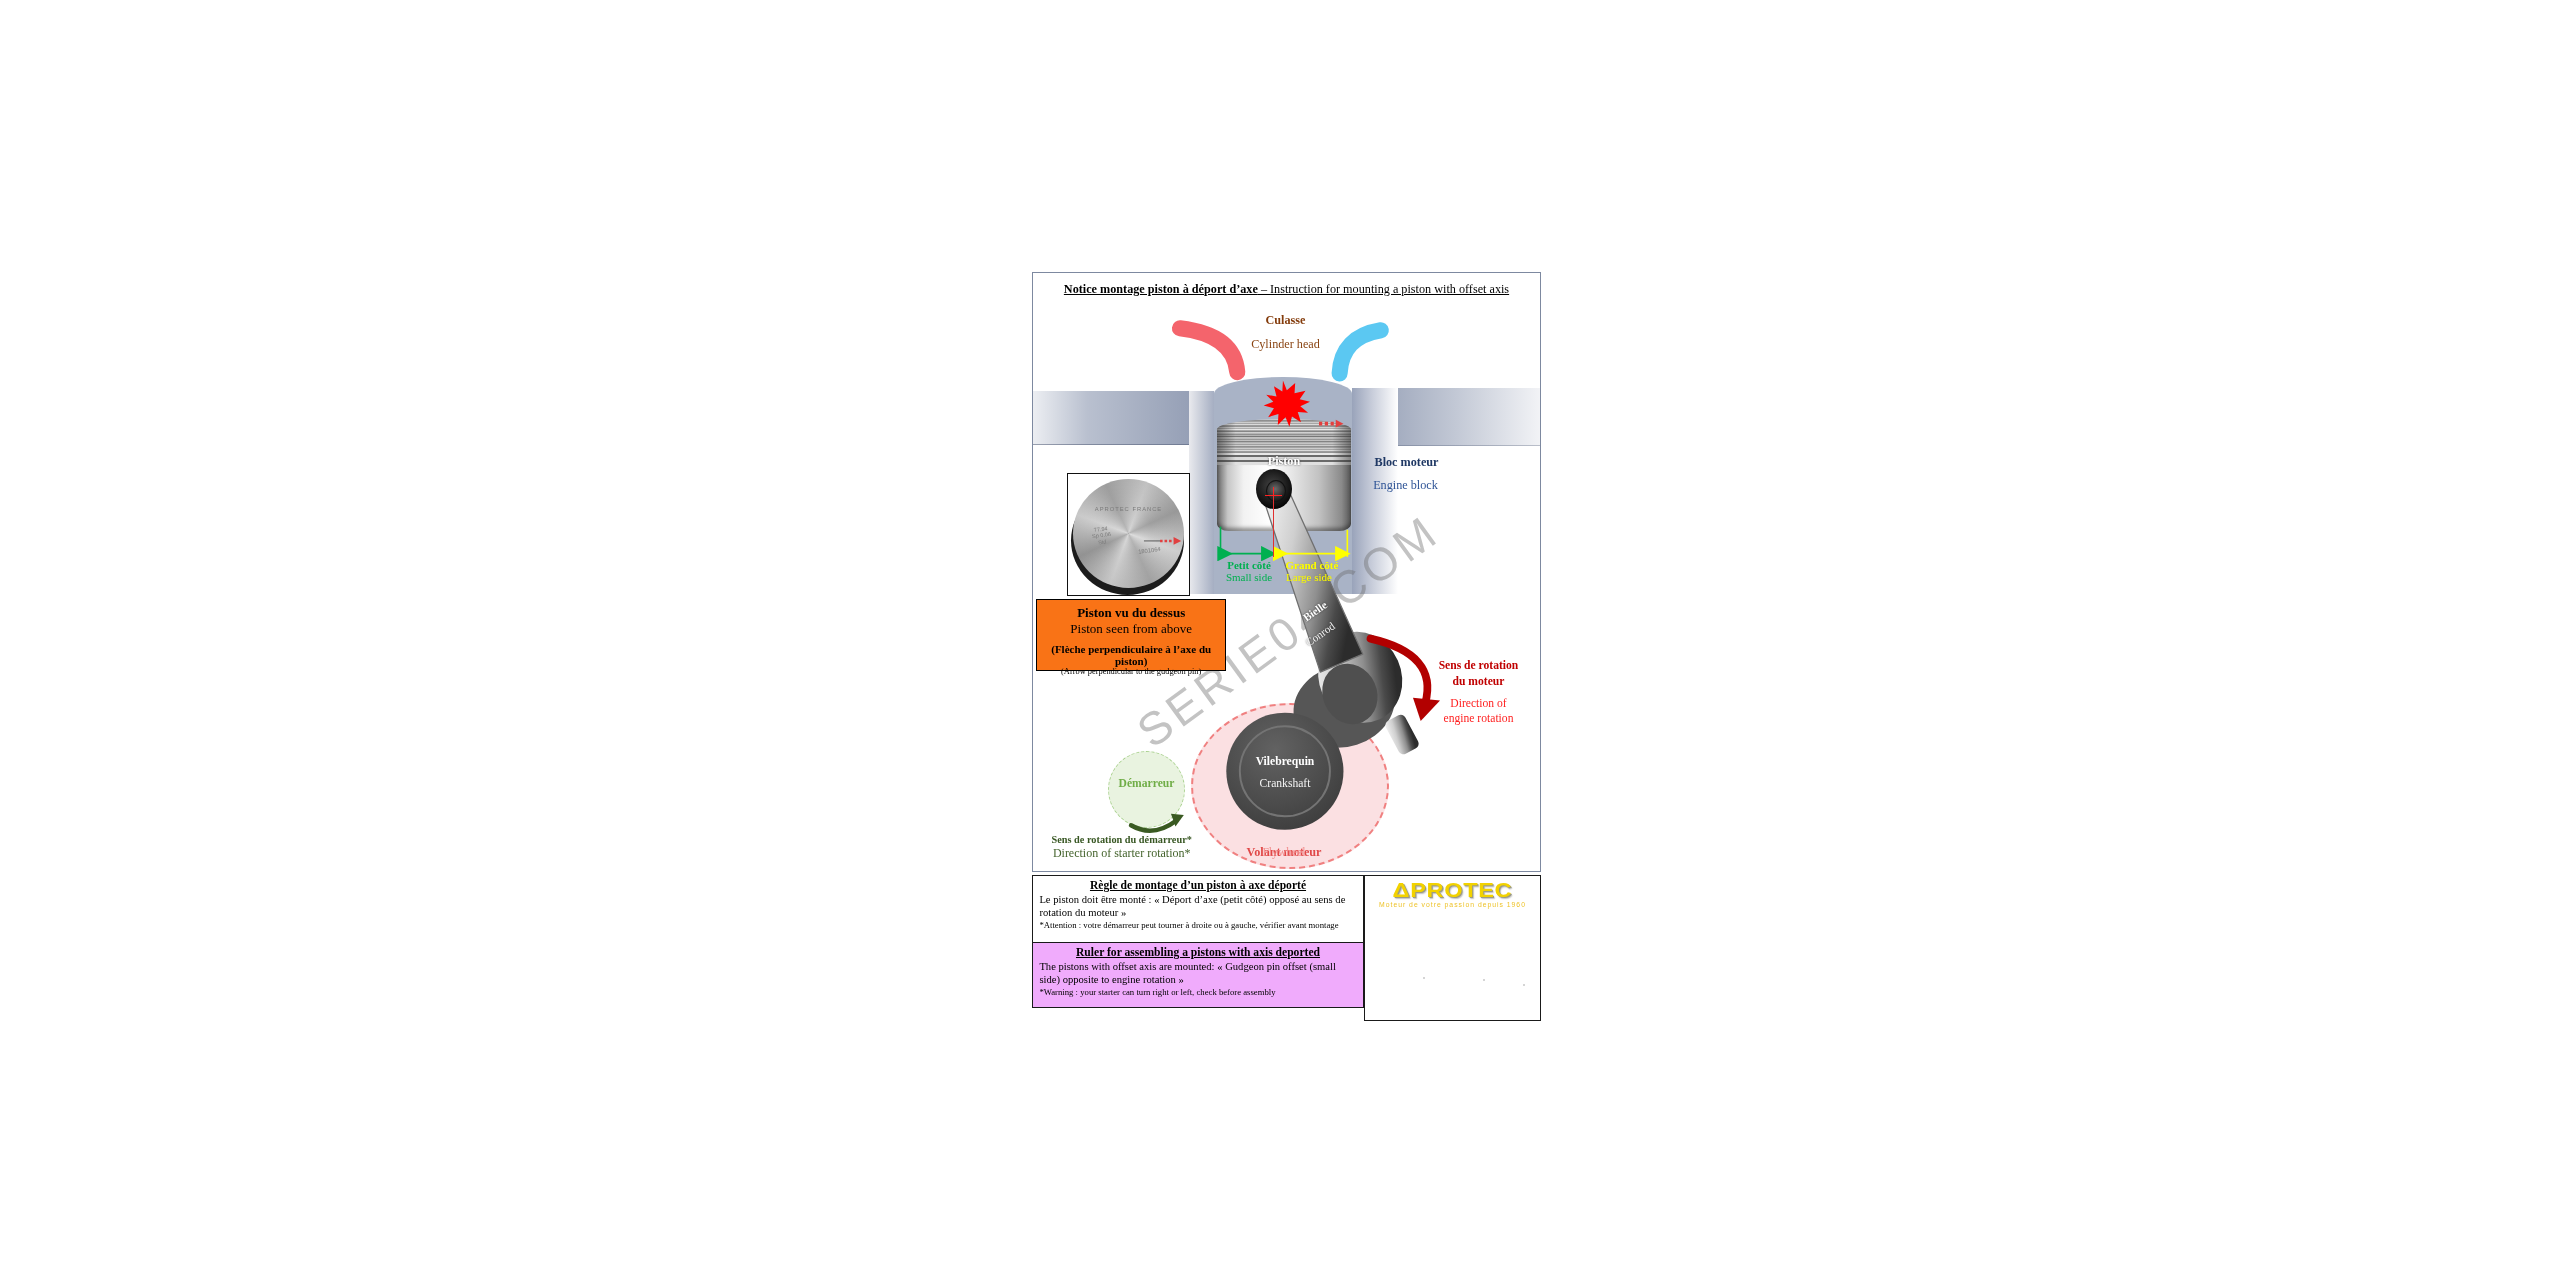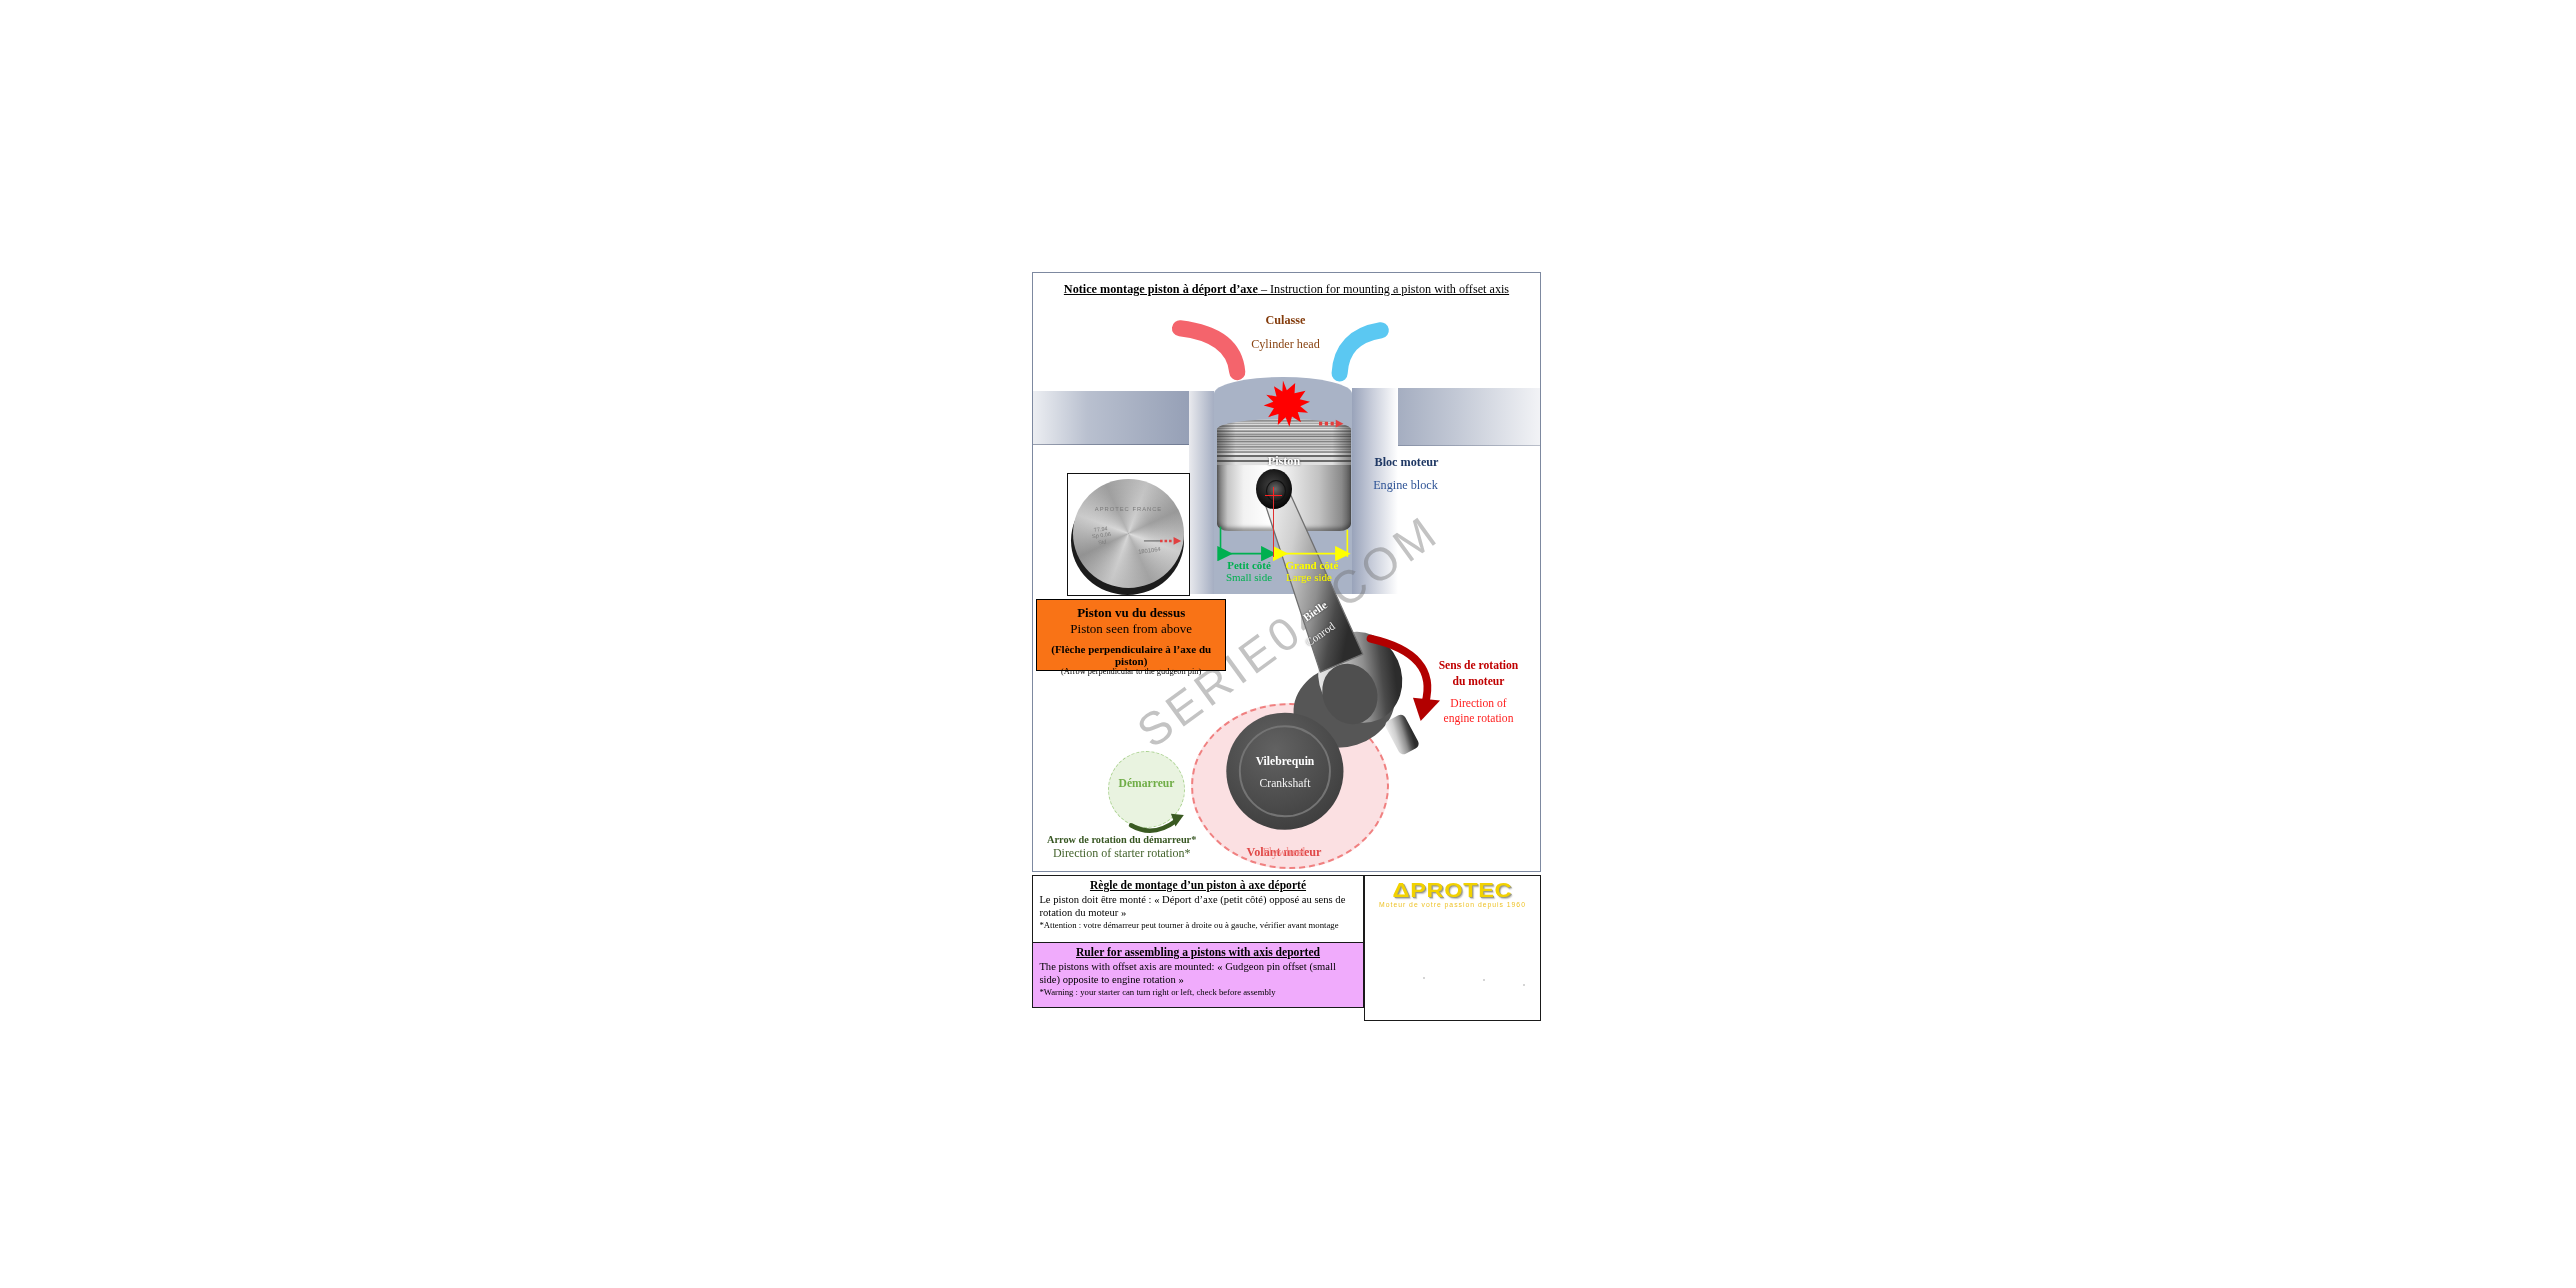--- a/index.html
+++ b/index.html
@@ -208,21 +208,21 @@
       <div class="abs lbl bielle-en">Conrod</div>
       <div class="abs lbl sensm-fr1">Sens de rotation</div>
       <div class="abs lbl sensm-fr2">du moteur</div>
       <div class="abs lbl sensm-en1">Direction of</div>
       <div class="abs lbl sensm-en2">engine rotation</div>
       <div class="abs lbl vile-fr">Vilebrequin</div>
       <div class="abs lbl vile-en">Crankshaft</div>
       <div class="abs lbl volant-fr">Volant moteur</div>
       <div class="abs lbl volant-en">Flywheel</div>
       <div class="abs lbl dem-lbl">Démarreur</div>
-      <div class="abs lbl sensd-fr">Arrow de rotation du démarreur*</div>
+      <div class="abs lbl sensd-fr">Sens de rotation du démarreur*</div>
       <div class="abs lbl sensd-en">Direction of starter rotation*</div>
 
       <div class="abs photo-box">
         <div class="abs disc-shadow"></div>
         <div class="abs disc"></div>
         <div class="engrave eng-brand">APROTEC FRANCE</div>
         <div class="engrave eng-dims">
           <div>77.94</div>
           <div>Sp 0.06</div>
           <div>Std</div>

